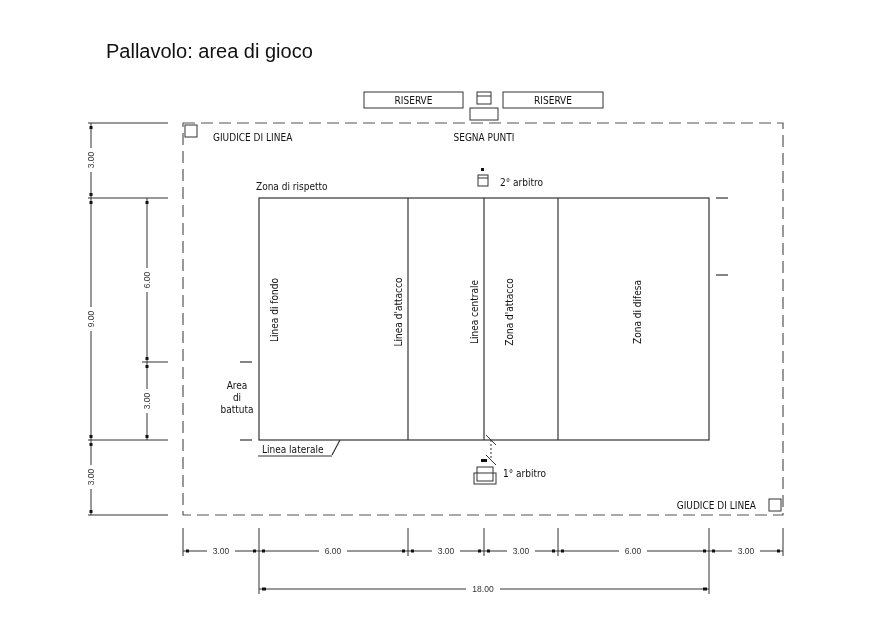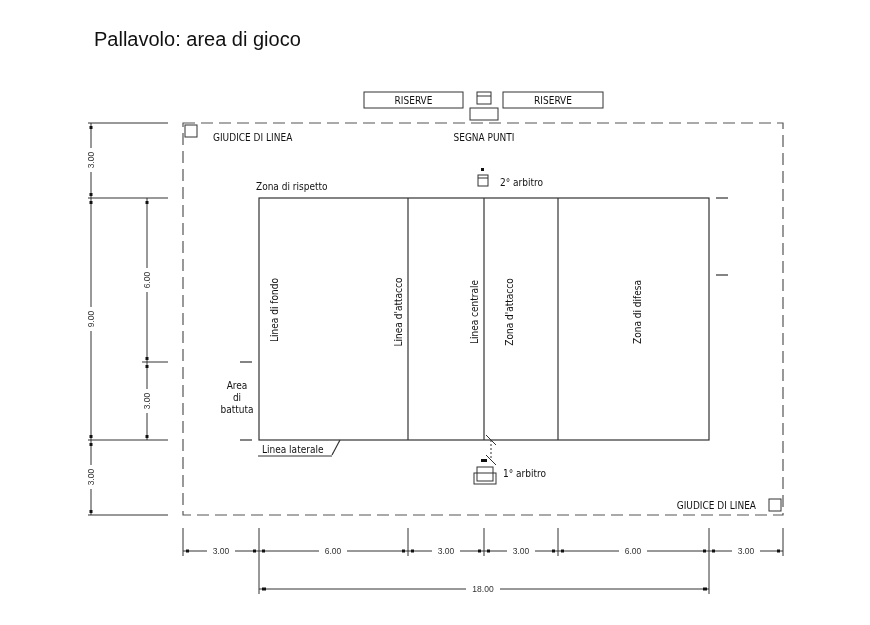--- a/index.html
+++ b/index.html
@@ -1,20 +1,20 @@
 <!DOCTYPE html>
 <html><head>
   <meta charset="utf-8">
   <style>
     html, body { margin: 0; padding: 0; background: #ffffff; }
     body { width: 870px; height: 625px; position: relative; overflow: hidden; }
     #title {
       position: absolute; left: 90px; top: 24px;
       font-family: "Liberation Sans", sans-serif; font-size: 20px; color: #111;
-      margin: 4px; font-weight: normal;
+      margin: 16px; font-weight: normal;
     }
     svg { position: absolute; left: 0; top: 0; }
     .cad { font-family: "DejaVu Sans Condensed", "DejaVu Sans", sans-serif; fill: #111; }
     .lbl { font-size: 10px; }
     .dimt { font-family: "Liberation Sans", sans-serif; font-size: 8.5px; fill: #333; }
   </style>
 </head>
 <body>
 
 <h1 id="title">Pallavolo: area di gioco</h1>

